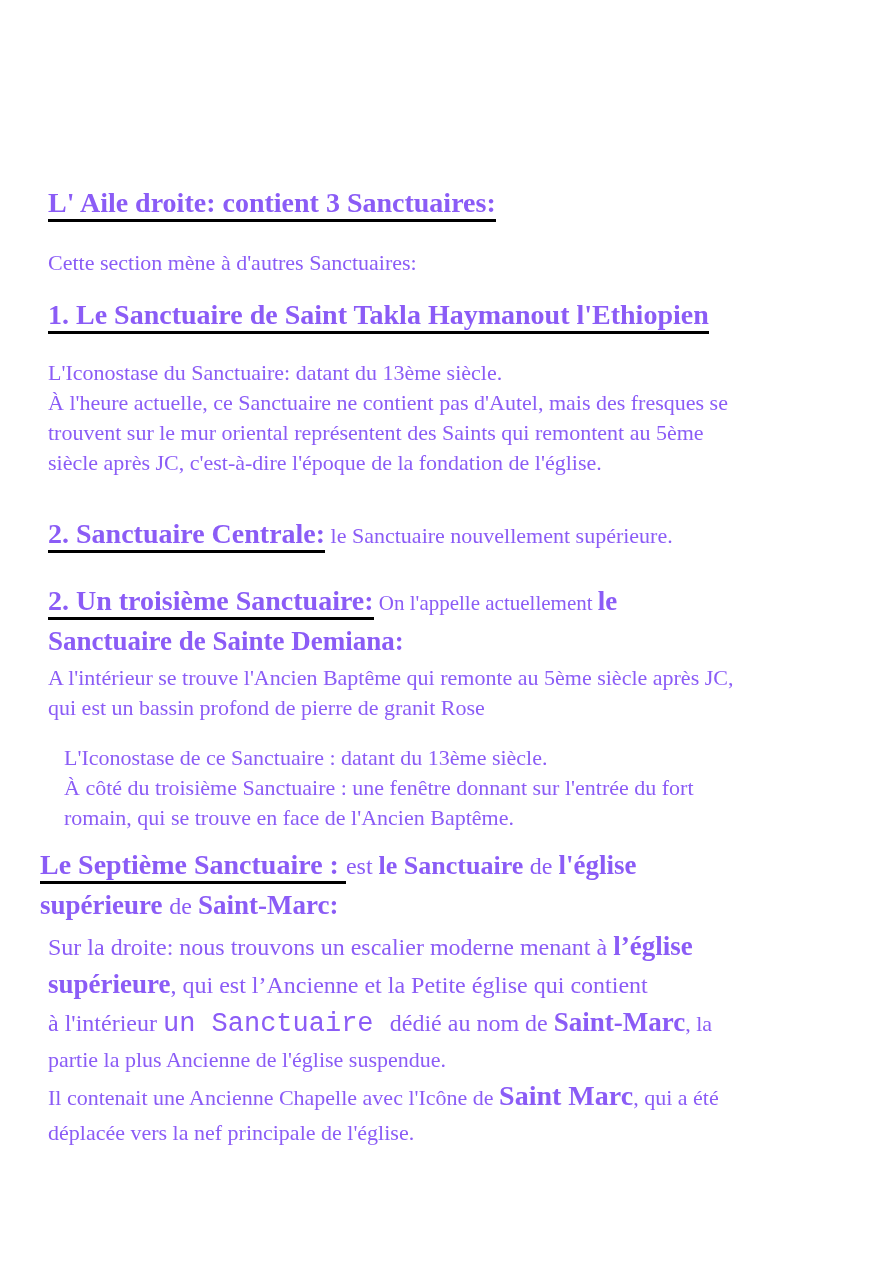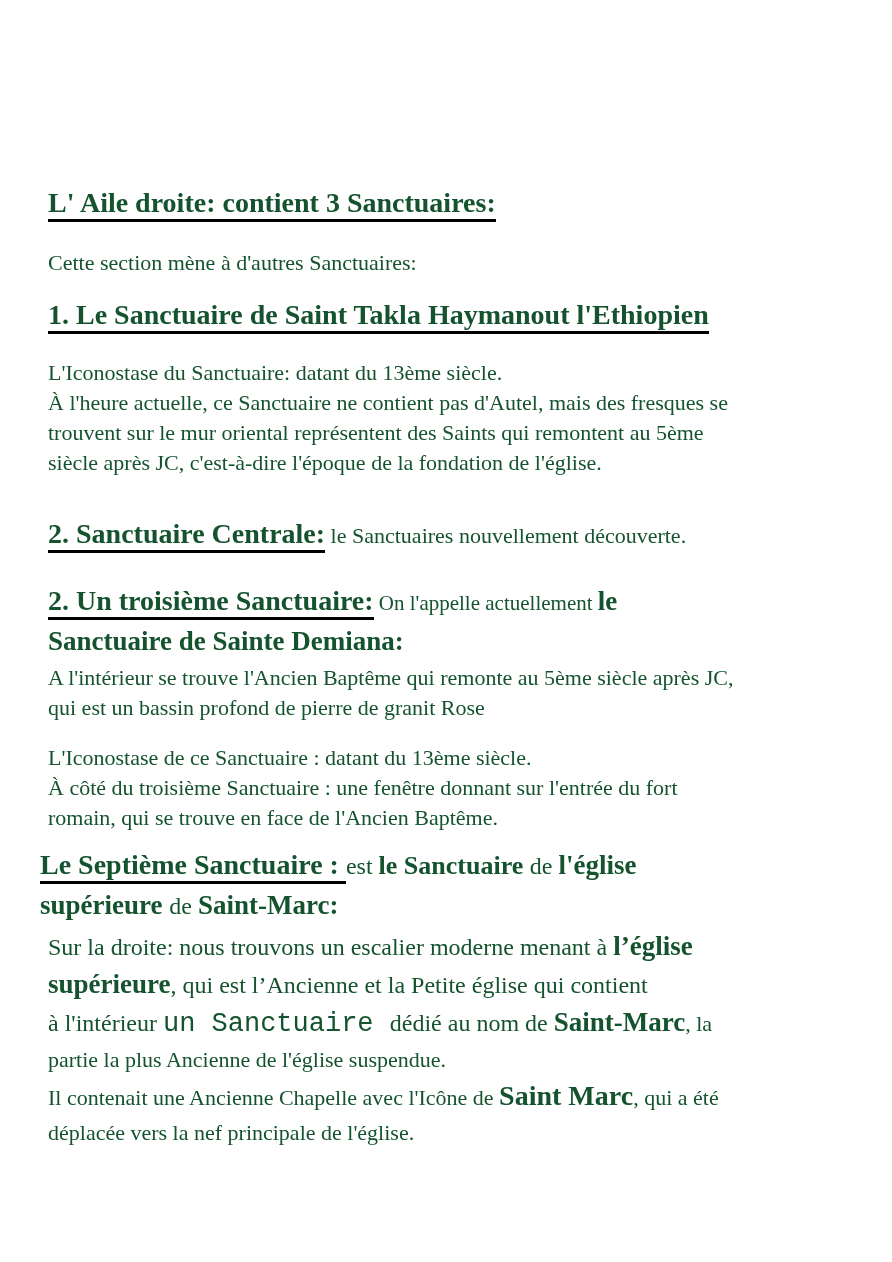--- a/index.html
+++ b/index.html
@@ -1,19 +1,19 @@
 <!DOCTYPE html>
 <html><head>
 <meta charset="utf-8">
 <style>
   html, body { margin:0; padding:0; background:#ffffff; }
   .page {
     width:767px; height:1262px; box-sizing:border-box;
     padding:186px 30px 0 48px;
-    background:#ffffff; color:#14532d;
+    background:#ffffff; color:#8b5cf6;
     font-family:"Liberation Serif", "DejaVu Serif", serif;
     overflow:hidden;
   }
   p { margin:0; }
   .hd { font-size:28px; font-weight:bold; }
   .u { border-bottom:3px solid #000; padding-bottom:1px; }
   .body { font-size:22px; }
   .md { font-size:21px; }
   .sm { font-size:24px; }
   .b28 { font-size:28px; font-weight:bold; }
@@ -22,40 +22,40 @@
   .r27 { font-size:27px;font-family:Liberation Mono, monospace; }
 
   .p-h1    { line-height:34px; margin-bottom:24px; }
   .p-intro1{ line-height:30px; margin-bottom:27px; }
   .p-intro2{ line-height:30px; margin-bottom:20px; }
   .p-h2    { line-height:34px; margin-bottom:22px; }
   .p-s1    { line-height:30px; margin-bottom:38px; }
   .p-s2    { line-height:36px; margin-bottom:27px; }
   .p-s3h   { line-height:36px; margin-bottom:0; }
   .p-s3p1  { line-height:30px; margin-bottom:20px; }
-  .p-s3p2  { line-height:30px; margin-bottom:14px; }
+  .p-s3p2  { line-height:30px; margin-bottom:14px;margin-left:16px; }
   .p-s7h   { line-height:36px; margin:0 0 2px -8px; }
   .p-s7p1  { line-height:34px; }
   .p-s7p2  { line-height:33px; }
 </style>
 </head>
 <body>
 
 <div class="page">
 
   <p class="p-h1"><span class="hd u">L' Aile droite: contient 3 Sanctuaires:</span></p>
 
 
   <p class="body p-intro2">Cette section mène à d'autres Sanctuaires:</p>
 
   <p class="p-h2"><span class="hd u">1. Le Sanctuaire de Saint Takla Haymanout l'Ethiopien</span></p>
 
   <p class="body p-s1"><span>L'Iconostase du Sanctuaire: datant du 13ème siècle.</span><br><span>À l'heure actuelle, ce Sanctuaire ne contient pas d'Autel, mais des fresques se trouvent sur le mur oriental représentent des Saints qui remontent au 5ème siècle après JC, c'est-à-dire l'époque de la fondation de l'église.</span></p>
 
-  <p class="p-s2"><span class="hd u">2. Sanctuaire Centrale:</span><span class="body"> le Sanctuaires nouvellement découverte.</span></p>
+  <p class="p-s2"><span class="hd u">2. Sanctuaire Centrale:</span><span class="body"> le Sanctuaire nouvellement supérieure.</span></p>
 
   <p class="p-s3h"><span class="hd u">2. Un troisième Sanctuaire:</span><span class="md"> On l'appelle actuellement </span><span class="b27">le Sanctuaire de Sainte Demiana:</span></p>
 
   <p class="body p-s3p1">A l'intérieur se trouve l'Ancien Baptême qui remonte au 5ème siècle après JC, qui est un bassin profond de pierre de granit Rose</p>
 
   <p class="body p-s3p2"><span>L'Iconostase de ce Sanctuaire : datant du 13ème siècle.</span><br><span>À côté du troisième Sanctuaire : une fenêtre donnant sur l'entrée du fort romain, qui se trouve en face de l'Ancien Baptême.</span></p>
 
   <p class="p-s7h"><span class="hd u">Le Septième Sanctuaire : </span><span class="sm">est </span><span class="b26">le Sanctuaire </span><span class="sm">de </span><span class="b27">l'église supérieure </span><span class="sm">de </span><span class="b27">Saint-Marc:</span></p>
 
   <p class="p-s7p1"><span class="sm">Sur la droite: nous trouvons un escalier moderne menant à </span><span class="b27">l’église supérieure</span><span class="sm">, qui est l’Ancienne et la Petite église qui contient</span><br><span class="sm">à l'intérieur </span><span class="r27">un Sanctuaire </span><span class="sm">dédié au nom de </span><span class="b27">Saint-Marc</span><span class="body">, la partie la plus Ancienne de l'église suspendue.</span></p>

